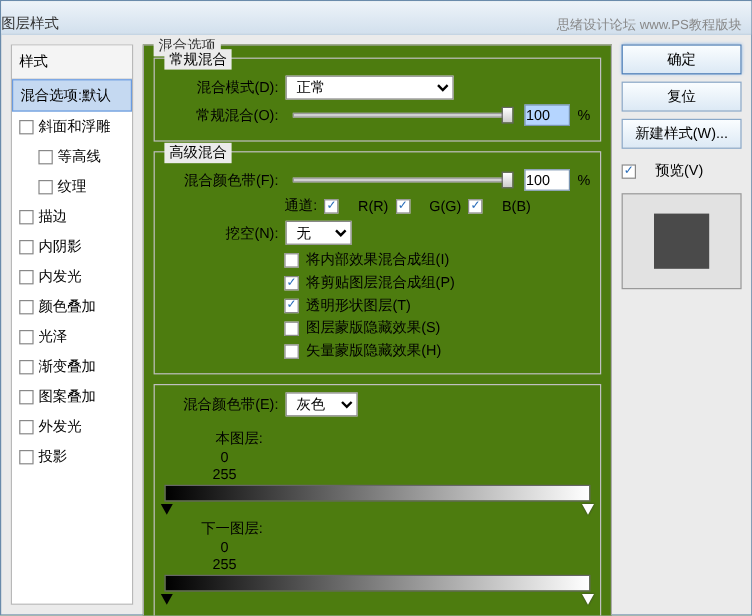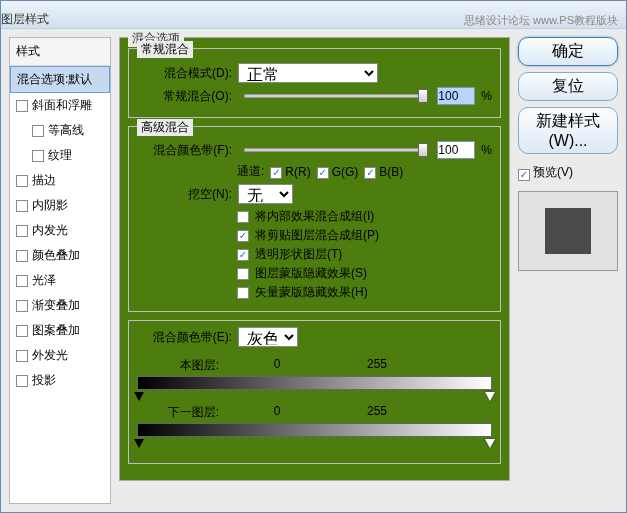--- a/index.html
+++ b/index.html
@@ -16,38 +16,38 @@
 .style-item.selected { background: #c5d9f1; border: 1px solid #6a9be0; }
 .style-item.indent { padding-left: 22px; }
 .cb { width: 12px; height: 12px; border: 1px solid #888; background: #fff; display: inline-block; flex-shrink: 0; }
 .middle-panel { flex: 1; display: flex; flex-direction: column; gap: 6px; }
 .groupbox { border: 1px solid #aaa; padding: 10px 8px 8px; position: relative; background: #4d7c0f; }
 .groupbox .legend { position: absolute; top: -8px; left: 8px; background: #ebebeb; padding: 0 4px; font-size: 12px; color: #333; }
 .subgroup { border: 1px solid #c0c0c0; padding: 10px 8px 8px; margin-bottom: 8px; position: relative; }
 .subgroup .slegend { position: absolute; top: -8px; left: 8px; background: #ebebeb; padding: 0 4px; font-size: 12px; }
 .row { display: flex; align-items: center; margin: 4px 0; gap: 6px; }
 .label-r { width: 95px; text-align: right; }
-select, .select { border: 1px solid #888; background: #fff; padding: 1px 4px; font-size: 16px; height: 20px; }
+select, .select { border: 1px solid #888; background: #fff; padding: 1px 4px; font-size: 12px; height: 20px; }
 .num-input { width: 38px; border: 1px solid #7a95b0; background: #fff; font-size: 12px; height: 18px; }
 .num-input.hl { background: #b5d5ff; }
 .slider-track { flex: 1; height: 4px; background: #d0d0d0; border: 1px solid #999; position: relative; margin: 0 6px; }
 .slider-thumb { position: absolute; width: 10px; height: 14px; background: linear-gradient(#fff,#ccc); border: 1px solid #666; top: -6px; }
-.cb-wrap { display: inline-flex; align-items: flex-end; gap: 3px; }
+.cb-wrap { display: inline-flex; align-items: center; gap: 16px; }
 .cb.checked::after { content: "✓"; color: #2a6db9; font-size: 10px; line-height: 10px; display: block; text-align: center; }
 .right-panel { width: 100px; display: flex; flex-direction: column; gap: 6px; }
-.btn { border: 1px solid #8aa8c8; background: linear-gradient(#fafdff,#dce9f5); border-radius: 10px; padding: 3px 2px; text-align: center; cursor: pointer; font-size: 16px; }
+.btn { border: 1px solid #8aa8c8; background: linear-gradient(#fafdff,#dce9f5); border-radius: 0; padding: 3px 2px; text-align: center; cursor: pointer; font-size: 12px; }
 .btn.default { border: 1px solid #4a7db8; box-shadow: 0 0 3px #6fa8e8; }
 .preview-box { border: 1px solid #999; background: #e2e2e2; height: 80px; display: flex; align-items: center; justify-content: center; margin-top: 4px; }
 .preview-inner { width: 46px; height: 46px; background: #4a4a4a; }
 .blend-sliders { padding: 4px 0; }
 .blend-bar { height: 14px; background: linear-gradient(to right, #000, #fff); border: 1px solid #666; position: relative; margin: 2px 0 14px; }
 .tri { position: absolute; bottom: -12px; width: 0; height: 0; border-left: 5px solid transparent; border-right: 5px solid transparent; }
 .tri.black { border-top: 9px solid #000; }
 .tri.white { border-top: 9px solid #fff; filter: drop-shadow(0 0 1px #333); }
-.blend-row-labels { display: flex; margin: 2px 0; }
+.blend-row-labels { display: flex; margin: 2px 0; flex-direction: column; }
 .blend-row-labels .lbl { width: 90px; text-align: right; padding-right: 8px; }
 .blend-row-labels .v1 { width: 100px; text-align: center; }
 .blend-row-labels .v2 { width: 100px; text-align: center; }
 .chan-row { padding-left: 100px; }
 .adv-checks { padding-left: 100px; text-align: right; }
 .adv-checks .row { margin: 2px 0; }
 </style>
 </head>
 <body>
 

